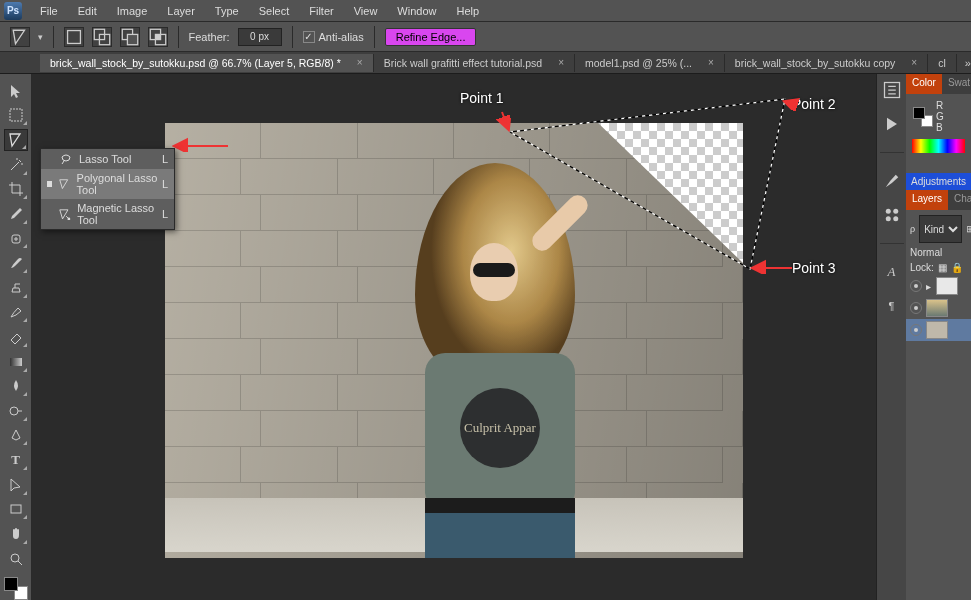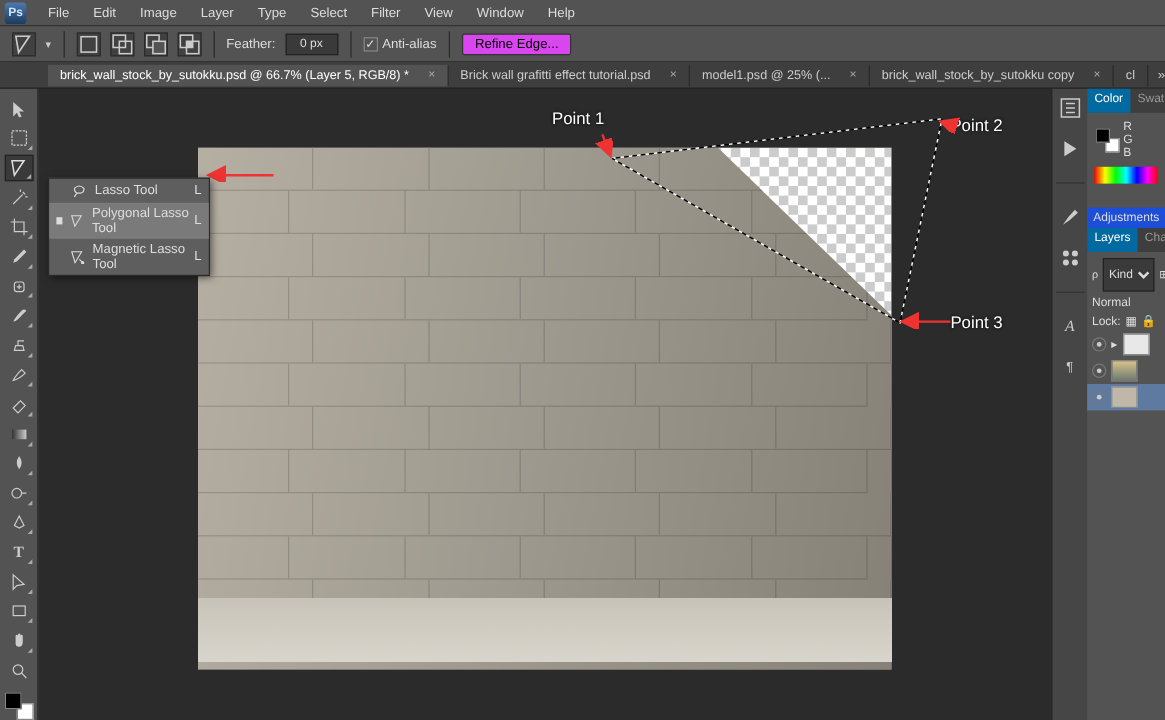--- a/index.html
+++ b/index.html
@@ -54,21 +54,21 @@
   .fly-row.sel { background:#7a7a7a;}
   .fly-bullet { width:6px; height:6px; background:#ddd;}
   .fly-ico { width:14px; height:14px; display:flex;align-items:center;justify-content:center;}
   .fly-short { position:absolute; right:6px;}
   .right-dock { width:30px; background:#464646; border-left:1px solid #222; display:flex; flex-direction:column; align-items:center; padding-top:6px; gap:14px;}
   .dock-ico { width:20px; height:20px; display:flex;align-items:center;justify-content:center; color:#ccc;}
   .dock-sep { height:1px; width:24px; background:#333; margin:4px 0;}
   .panels { width:65px; background:#535353; display:flex; flex-direction:column;}
   .panel-tabs { background:#3e3e3e; height:20px; display:flex; font-size:10px;}
   .ptab { padding:3px 6px; color:#999;}
-  .ptab.on { background:#0369a1; color:#fff;}
+  .ptab.on { background:#c2410c; color:#fff;}
   .swatch-row { display:flex; align-items:center; gap:3px; padding:3px 4px; font-size:10px; color:#ddd;}
   .mini-fgbg { width:20px; height:20px; position:relative;}
   .mini-fgbg .b { position:absolute;right:0;bottom:0;width:12px;height:12px;background:#fff;border:1px solid #888;}
   .mini-fgbg .f { position:absolute;left:0;top:0;width:12px;height:12px;background:#000;border:1px solid #888;}
   .hue { height:14px; margin:3px; background:linear-gradient(90deg,red,yellow,lime,cyan,blue,magenta,red);}
   .adj-title { background:#1d4ed8; padding:3px 5px; font-size:10px;margin-top:14px;}
   .adj-body { padding:4px; font-size:10px;}
   .adj-grid { display:flex; flex-wrap:wrap; gap:6px; padding:2px 2px 6px 8px;}
   .adj-cell { width:16px;height:16px; color:#ddd; display:flex;align-items:center;justify-content:center;}
   .layers-body { padding:3px 4px; font-size:10px;}
@@ -387,20 +387,31 @@
           <div class="brick"></div>
           <div class="brick"></div>
           <div class="brick"></div>
           <div class="brick"></div>
           <div class="brick"></div>
         </div>
       <div class="shade"></div>
       <div class="ground"></div>
       <div class="transp"></div>
 
+      <div class="woman">
+        <div class="hair"></div>
+        <div class="arm"></div>
+        <div class="face"></div>
+        <div class="sunglasses"></div>
+        <div class="torso"></div>
+        <div class="logo-circ">Culprit
+Appar</div>
+        <div class="belt"></div>
+        <div class="jeans"></div>
+      </div>
     </div>
 
     <svg style="position:absolute;top:0;left:0;width:100%;height:100%;pointer-events:none">
       <path d="M478 58 L753 25 L718 195 Z" fill="none" stroke="#fff" stroke-width="1.2" stroke-dasharray="4 3"></path>
       <path d="M478 58 L753 25 L718 195 Z" fill="none" stroke="#000" stroke-width="1.2" stroke-dasharray="4 3" stroke-dashoffset="4"></path>
     </svg>
 
     <div class="ann" style="top:16px; left:428px;">Point 1</div>
     <div class="ann" style="top:22px; left:760px;">Point 2</div>
     <div class="ann" style="top:186px; left:760px;">Point 3</div>

